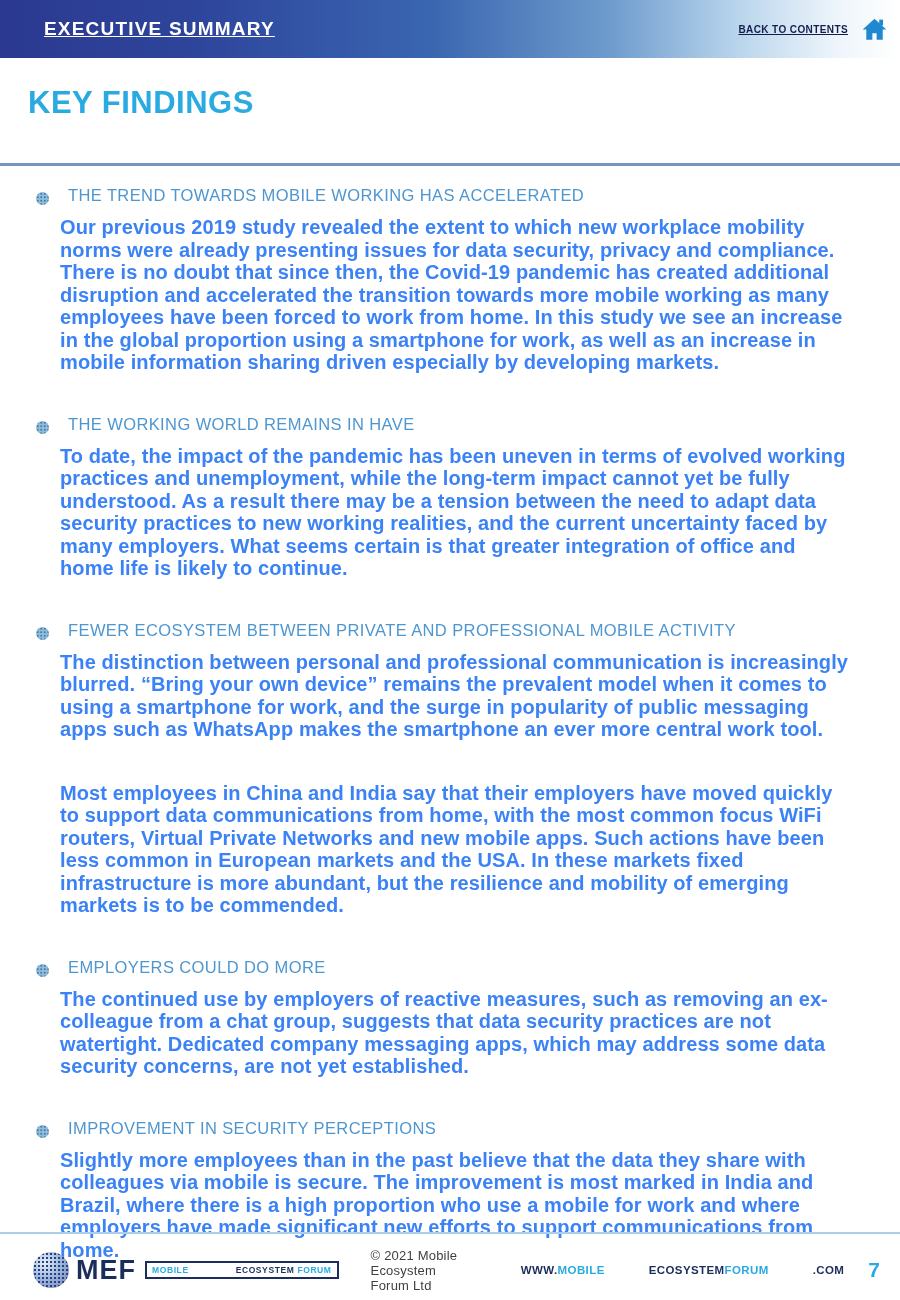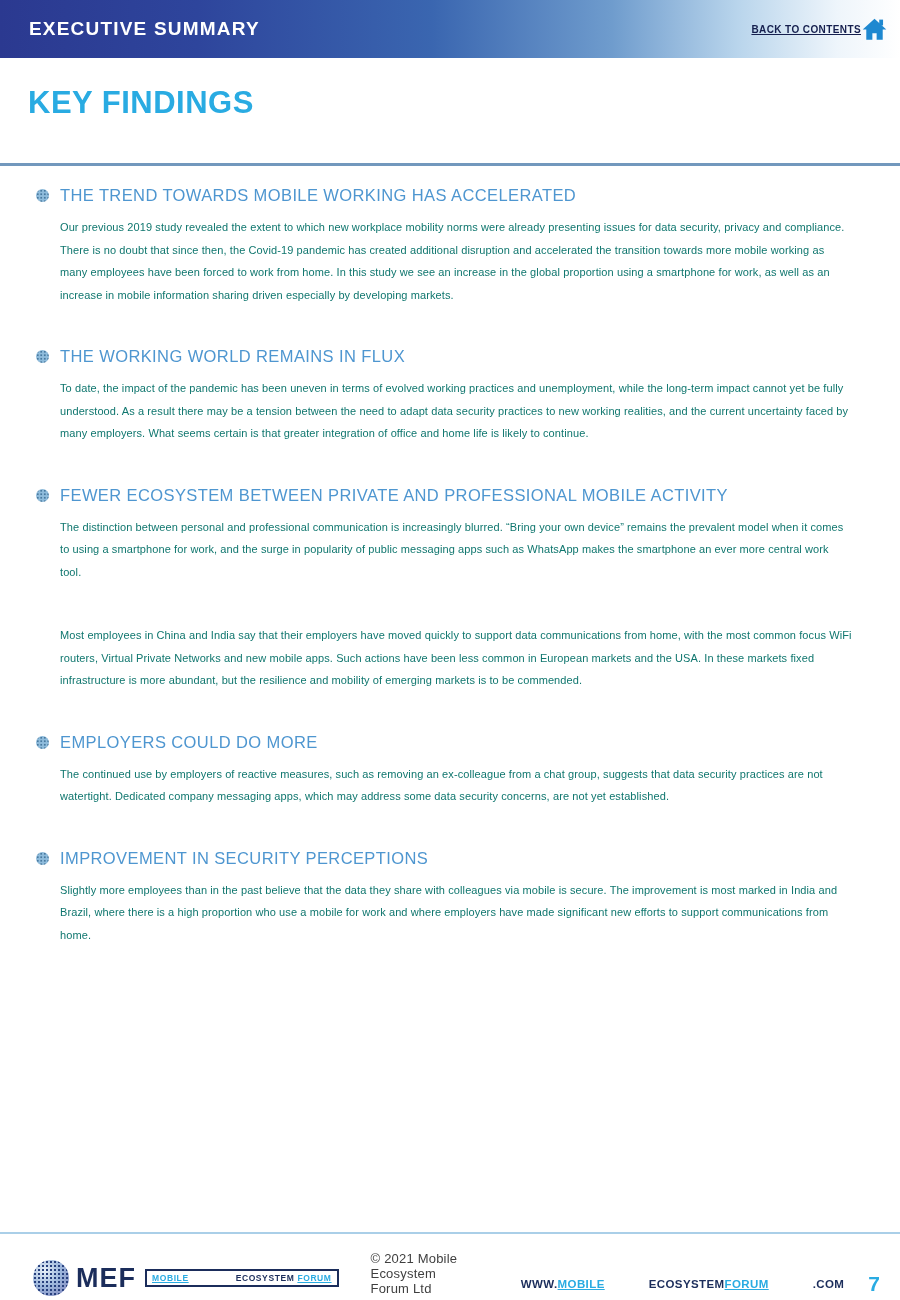--- a/index.html
+++ b/index.html
@@ -23,29 +23,30 @@
       #2b3990 0%, #2e459c 22%, #3a66b0 48%,
       #6f9ccd 68%, #b9d5ec 82%, #eef5fb 93%, #ffffff 100%);
     display: flex;
     align-items: center;
   }
   .header-title {
     color: #ffffff;
     font-size: 19px;
     font-weight: bold;
     letter-spacing: 1.2px;
-    margin-left: 29px;
+    margin-left: 44px;
+    text-decoration: underline;
   }
   .header-right {
     position: absolute;
     right: 12px; top: 0;
     height: 58px;
     display: flex;
     align-items: center;
-    gap: 0;
+    gap: 13px;
   }
   .back-link {
     color: #151f4e;
     font-size: 10px;
     font-weight: bold;
     letter-spacing: 0.4px;
     text-decoration: underline;
     cursor: pointer;
   }
   .home-icon { display: block; cursor: pointer; }
@@ -69,61 +70,61 @@
   
   .content {
     position: absolute;
     top: 186px; left: 0;
     width: 900px;
     padding: 0 48px 0 36px;
   }
   .section { margin-bottom: 41px; }
   .section-head {
     display: flex;
-    align-items: center;
-    gap: 11px;
+    align-items: flex-end;
+    gap: 19px;
     margin-bottom: 11px;
   }
   .globe-bullet {
     flex: 0 0 auto;
     width: 13px; height: 13px;
     border-radius: 50%;
     background-color: #8fbcdc;
     background-image: radial-gradient(#47799f 1px, rgba(0,0,0,0) 1.3px);
     background-size: 3.5px 3.5px;
   }
   .section-heading {
     color: #4e96d0;
     font-size: 16.5px;
     font-weight: 400;
     letter-spacing: 0.4px;
   }
   .section-body {
     margin-left: 24px;
-    color: #0f766e;
-    font-size: 11px;
-    font-weight: 400;
+    color: #3b82f6;
+    font-size: 20px;
+    font-weight: 700;
     line-height: 22.5px;
     max-width: 800px;
     letter-spacing: 0.1px;
   }
 
   
   .footer-rule {
     position: absolute;
     top: 1232px; left: 0;
     width: 900px; height: 2px;
     background: #aacfe8;
   }
   .footer {
     position: absolute;
     top: 1244px; left: 0;
     width: 900px; height: 52px;
     display: flex;
-    align-items: flex-end;
+    align-items: center;
     justify-content: space-between;
     padding: 0 20px 0 33px;
   }
   .mef-logo { display: flex; align-items: center; gap: 5px; }
   .mef-globe {
     width: 36px; height: 36px;
     border-radius: 50%;
     background-color: #7aa0cd;
     background-image:
       radial-gradient(#27407e 1.2px, rgba(0,0,0,0) 1.5px),
@@ -139,21 +140,21 @@
   }
   .mef-tagline {
     border: 2px solid #1b2d5b;
     padding: 2px 5px;
     font-size: 8.5px;
     font-weight: bold;
     letter-spacing: 0.6px;
     white-space: nowrap;
     margin-left: 4px;
   }
-  .blue-seg  { color: #29abe2; text-decoration: underline; }
+  .blue-seg  { color: #29abe2; }
   .navy-seg  { color: #1b2d5b; padding-left: 44px; }
   .copyright {
     color: #3f3f3f;
     font-size: 13px;
     letter-spacing: 0.2px;
     margin-left: 32px;
   }
   .footer-right { display: flex; align-items: center; gap: 24px; }
   .website {
     font-size: 11.5px;
@@ -194,21 +195,21 @@
       <div class="section-head">
         <span class="globe-bullet"></span>
         <span class="section-heading">THE TREND TOWARDS MOBILE WORKING HAS ACCELERATED</span>
       </div>
       <div class="section-body">Our previous 2019 study revealed the extent to which new workplace mobility norms were already presenting issues for data security, privacy and compliance. There is no doubt that since then, the Covid-19 pandemic has created additional disruption and accelerated the transition towards more mobile working as many employees have been forced to work from home. In this study we see an increase in the global proportion using a smartphone for work, as well as an increase in mobile information sharing driven especially by developing markets.</div>
     </div>
 
     <div class="section">
       <div class="section-head">
         <span class="globe-bullet"></span>
-        <span class="section-heading">THE WORKING WORLD REMAINS IN FLUX</span>
+        <span class="section-heading">THE WORKING WORLD REMAINS IN HAVE</span>
       </div>
       <div class="section-body">To date, the impact of the pandemic has been uneven in terms of evolved working practices and unemployment, while the long-term impact cannot yet be fully understood. As a result there may be a tension between the need to adapt data security practices to new working realities, and the current uncertainty faced by many employers. What seems certain is that greater integration of office and home life is likely to continue.</div>
     </div>
 
     <div class="section">
       <div class="section-head">
         <span class="globe-bullet"></span>
         <span class="section-heading">FEWER ECOSYSTEM BETWEEN PRIVATE AND PROFESSIONAL MOBILE ACTIVITY</span>
       </div>
       <div class="section-body">The distinction between personal and professional communication is increasingly blurred. “Bring your own device” remains the prevalent model when it comes to using a smartphone for work, and the surge in popularity of public messaging apps such as WhatsApp makes the smartphone an ever more central work tool.</div>

